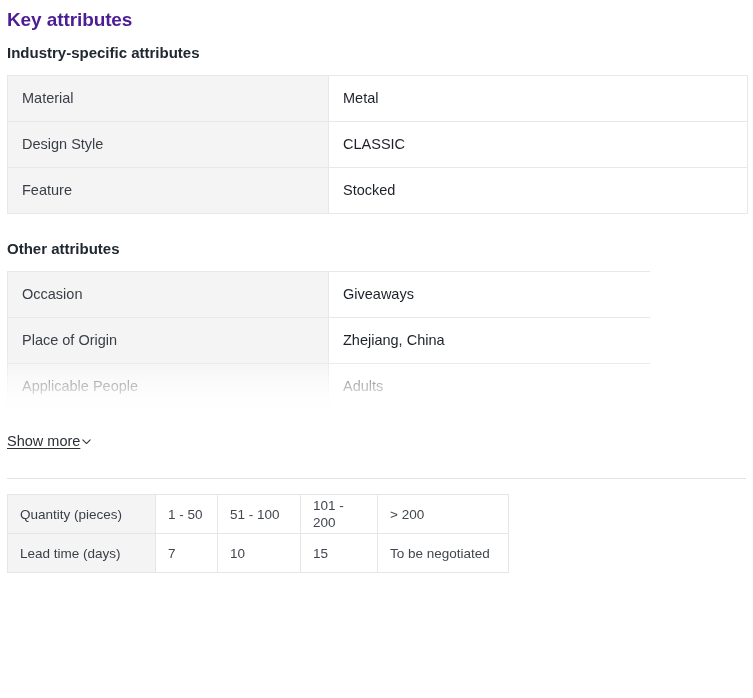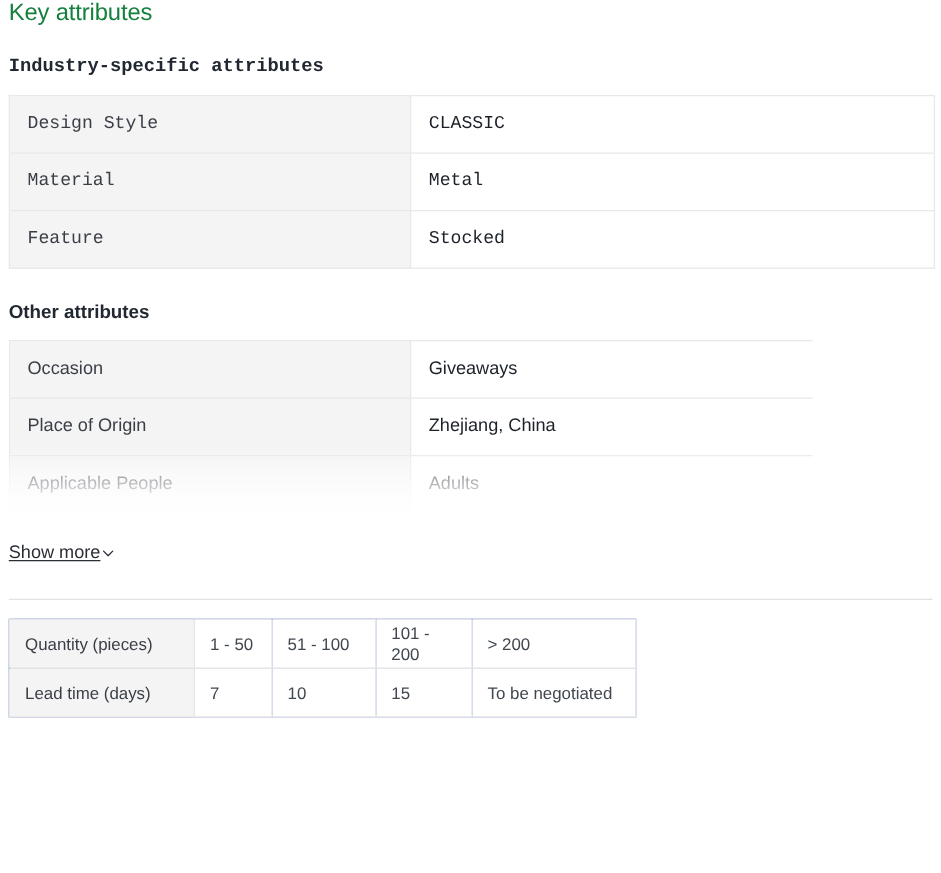--- a/index.html
+++ b/index.html
@@ -18,24 +18,25 @@
   }
 
   .page {
     padding: 0 0 0 7px;
     box-sizing: border-box;
   }
 
   
   .section-title {
     font-size: 19px;
-    font-weight: normal;
-    color: #15803d;
+    font-weight: bold;
+    color: #4c1d95;
     letter-spacing: -0.1px;
     margin: 0;
+    padding-top: 9px;
     line-height: 22px;
   }
   .subsection-title {
     font-size: 15px;
     font-weight: bold;
     color: #222831;
     margin: 0;
     line-height: 18px;
   }
 
@@ -66,21 +67,21 @@
     width: 321px;
     background: #f4f4f4;
     color: #3a3f47;
   }
   .attr-table .attr-val {
     background: #ffffff;
     color: #1d222a;
   }
 
   
-  .industry-wrap { width: 741px; margin-top: 23px; font-family: Liberation Mono, monospace; }
+  .industry-wrap { width: 741px; margin-top: 13px; }
   .industry-wrap .attr-table { width: 741px; }
 
   
   .other-wrap {
     width: 643px;
     margin-top: 13px;
     position: relative;
     height: 142px;
     overflow: hidden;
   }
@@ -169,26 +170,26 @@
 <div class="page">
 
   <h1 class="section-title">Key attributes</h1>
 
   
   <div class="industry-wrap">
     <h2 class="subsection-title" style="margin-bottom:13px;">Industry-specific attributes</h2>
     <table class="attr-table">
       <tbody>
         <tr>
+          <td class="attr-key">Material</td>
+          <td class="attr-val">Metal</td>
+        </tr>
+        <tr>
           <td class="attr-key">Design Style</td>
           <td class="attr-val">CLASSIC</td>
-        </tr>
-        <tr>
-          <td class="attr-key">Material</td>
-          <td class="attr-val">Metal</td>
         </tr>
         <tr>
           <td class="attr-key">Feature</td>
           <td class="attr-val">Stocked</td>
         </tr>
       </tbody>
     </table>
   </div>
 
   

